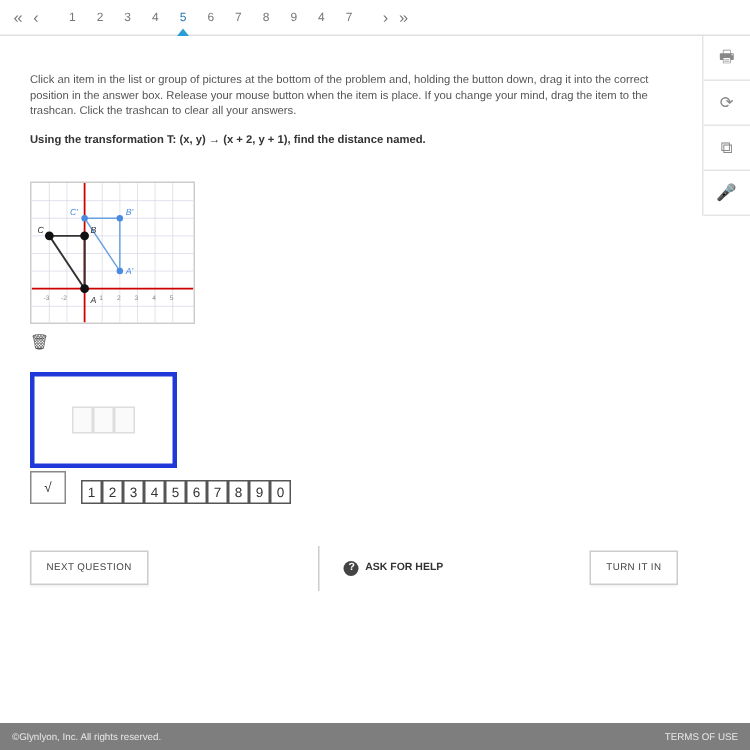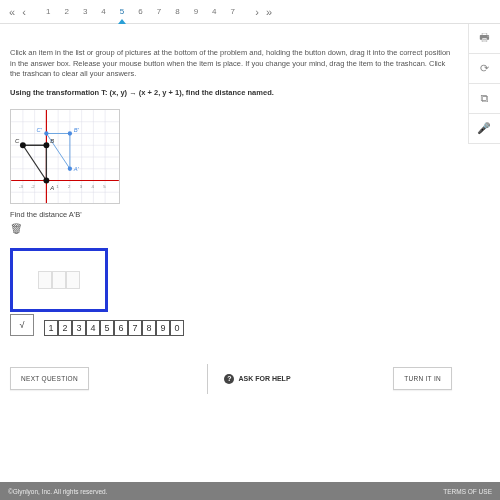--- a/index.html
+++ b/index.html
@@ -3,25 +3,25 @@
 <meta charset="utf-8">
 <style>
 *{box-sizing:border-box}
 body{margin:0;font-family:Arial,Helvetica,sans-serif;background:#fff;font-size:7.5px;color:#333;width:500px;height:500px;position:relative;overflow:hidden}
 .pager{display:flex;align-items:center;height:24px;border-bottom:1px solid #e0e0e0;padding:0 6px;background:#fff}
 .pager .nav{width:12px;text-align:center;color:#777;font-size:11px;cursor:pointer}
 .pager .nums{display:flex;gap:14px;margin:0 16px}
 .pager .num{color:#777;font-size:8px;cursor:pointer;position:relative}
 .pager .num.active{color:#2a7ab0}
 .pager .num.active::after{content:"";position:absolute;width:0;height:0;border-left:4px solid transparent;border-right:4px solid transparent;border-bottom:5px solid #2a9fd6;left:50%;transform:translateX(-50%);top:12px}
-.main{position:relative;padding:24px 48px 0 10px}
+.main{position:relative;padding:24px 48px 0 20px}
 .side{position:absolute;right:0;top:24px;width:32px;border-left:1px solid #e5e5e5}
 .side div{height:30px;border-bottom:1px solid #e5e5e5;display:flex;align-items:center;justify-content:center;color:#888;font-size:11px}
 .instr{color:#555;line-height:1.4;margin-bottom:8px}
-.equ{font-weight:bold;color:#333;margin-bottom:12px}
+.equ{font-weight:bold;color:#333;margin-bottom:24px}
 .graph{border:1px solid #ccc;width:110px;height:95px;position:relative;background:#fff;margin-bottom:6px}
 .graph svg{width:100%;height:100%}
 .fq{color:#444;margin-bottom:4px}
 .trash{font-size:10px;color:#555;margin-bottom:14px}
 .answerbox{border:3px solid #2138d8;width:98px;height:64px;display:flex;align-items:center;justify-content:center;background:#fff}
 .answerbox .inner{display:flex}
 .answerbox .cell{width:14px;height:18px;border:1px solid #ddd;background:#fafafa}
 .tilesrow{display:flex;align-items:flex-end;margin-top:2px}
 .sqrt{border:1px solid #888;width:24px;height:22px;display:flex;align-items:center;justify-content:center;font-size:9px;margin-right:10px}
 .tiles{display:flex}
@@ -106,21 +106,20 @@
           <text x="58" y="80">2</text>
           <text x="70" y="80">3</text>
           <text x="82" y="80">4</text>
           <text x="94" y="80">5</text>
         <text x="8" y="80">-3</text>
           <text x="20" y="80">-2</text>
       </g>
     </svg>
   </div>
 
-  <div class="fq">Find the distance A'B'</div>
   <div class="trash">🗑</div>
 
   <div class="answerbox">
     <div class="inner">
       <div class="cell"></div>
       <div class="cell"></div>
       <div class="cell"></div>
     </div>
   </div>
 

